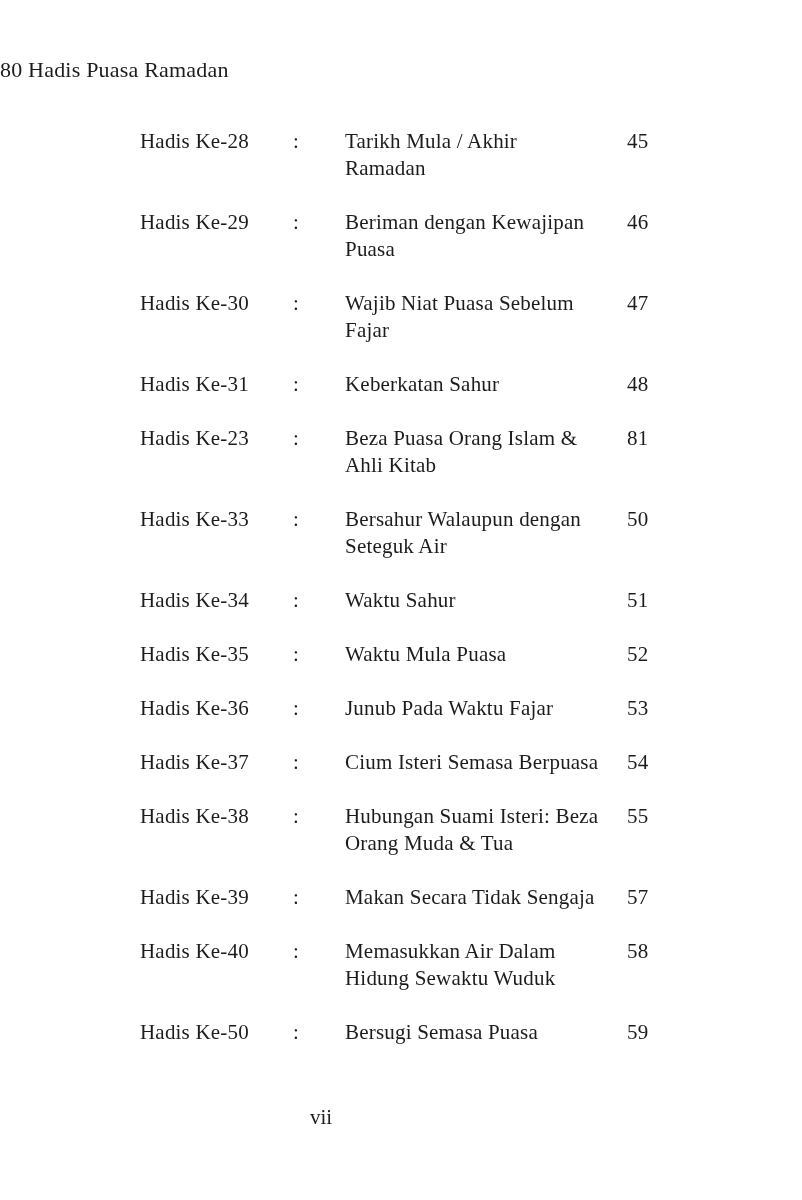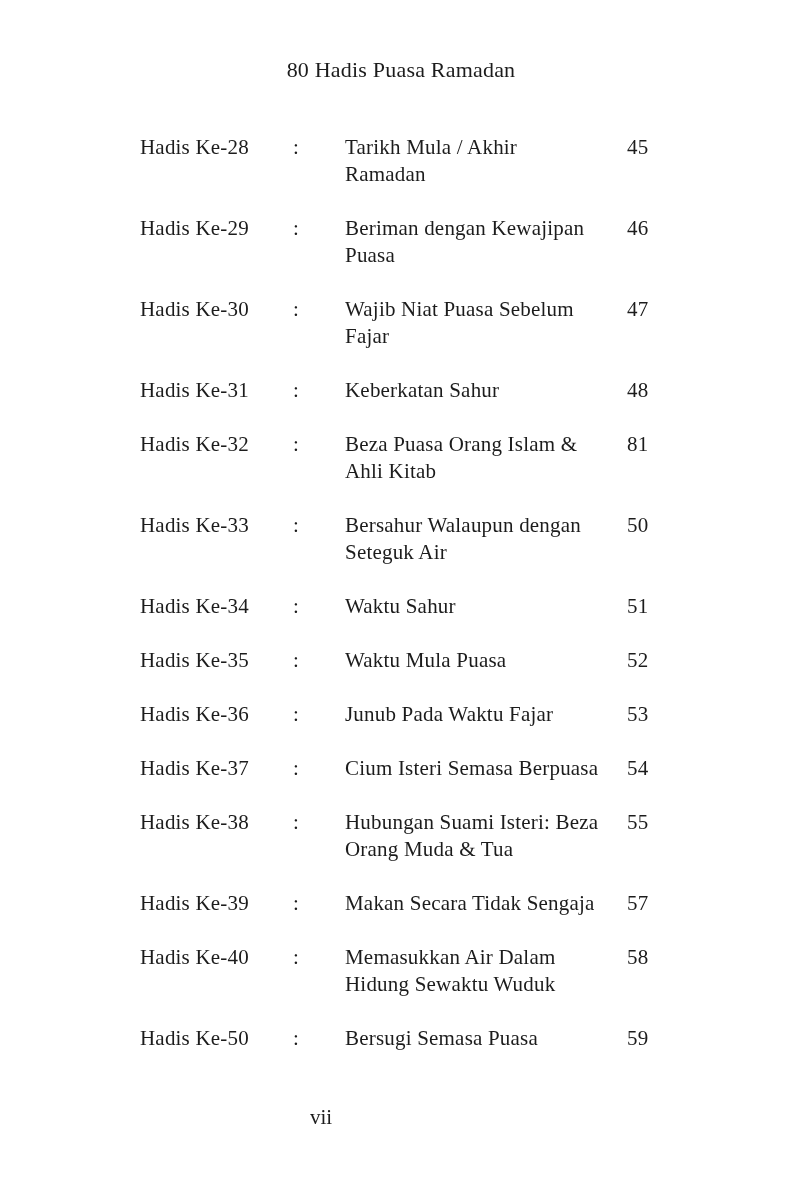--- a/index.html
+++ b/index.html
@@ -18,28 +18,27 @@
   .page {
     position: absolute;
     inset: 0;
     background: #ffffff;
   }
   .header-title {
     position: absolute;
     top: 56px;
     left: 0;
     width: 802px;
-    text-align: center;
     font-size: 22px;
     line-height: 28px;
     letter-spacing: 0.2px;
   }
   .toc {
     position: absolute;
-    top: 134px;
+    top: 128px;
     left: 140px;
     width: 527px;
   }
   .toc-row {
     display: grid;
     grid-template-columns: 153px 52px 282px 40px;
     font-size: 21px;
     line-height: 27px;
     letter-spacing: 0.2px;
     margin-bottom: 27px;
@@ -90,21 +89,21 @@
   </div>
 
   <div class="toc-row">
     <span class="c-label">Hadis Ke-31</span>
     <span class="c-sep">:</span>
     <span class="c-title">Keberkatan Sahur</span>
     <span class="c-page">48</span>
   </div>
 
   <div class="toc-row">
-    <span class="c-label">Hadis Ke-32</span>
+    <span class="c-label">Hadis Ke-23</span>
     <span class="c-sep">:</span>
     <span class="c-title">Beza Puasa Orang Islam &amp;
 Ahli Kitab</span>
     <span class="c-page">81</span>
   </div>
 
   <div class="toc-row">
     <span class="c-label">Hadis Ke-33</span>
     <span class="c-sep">:</span>
     <span class="c-title">Bersahur Walaupun dengan

